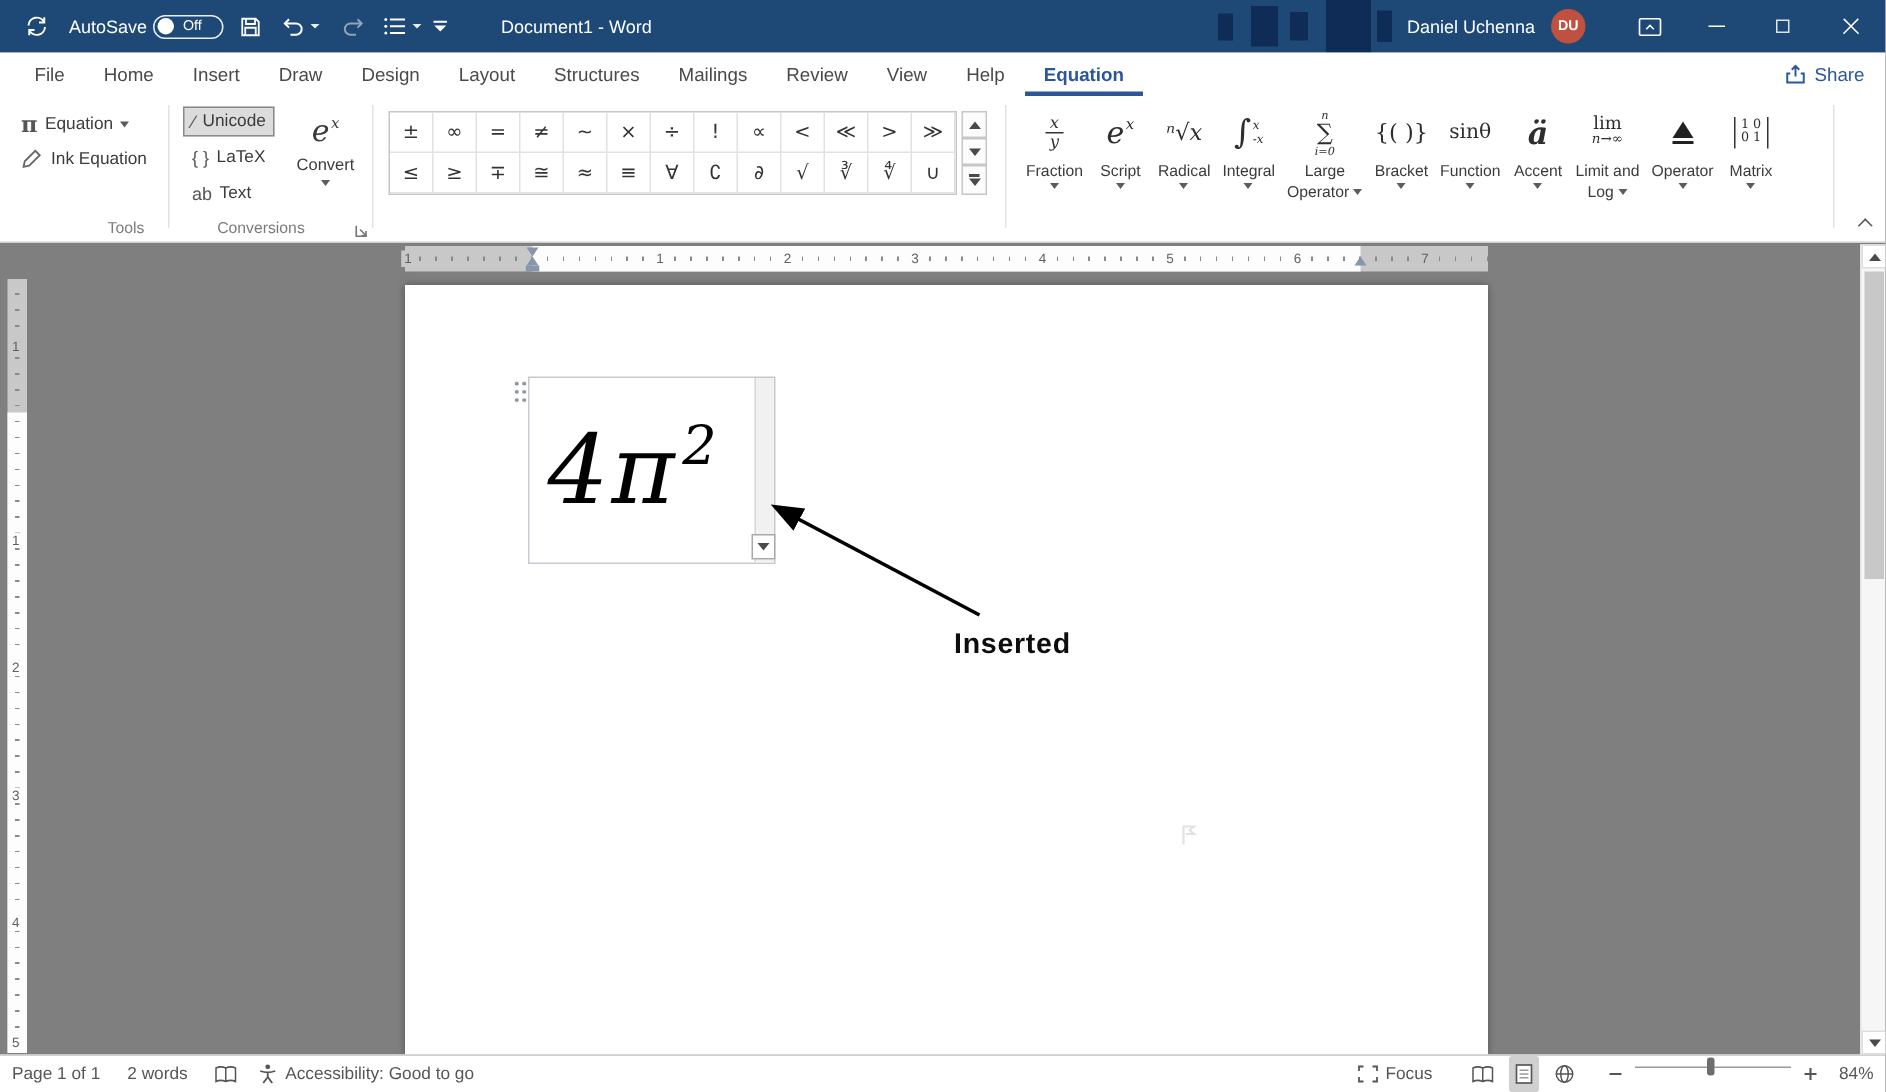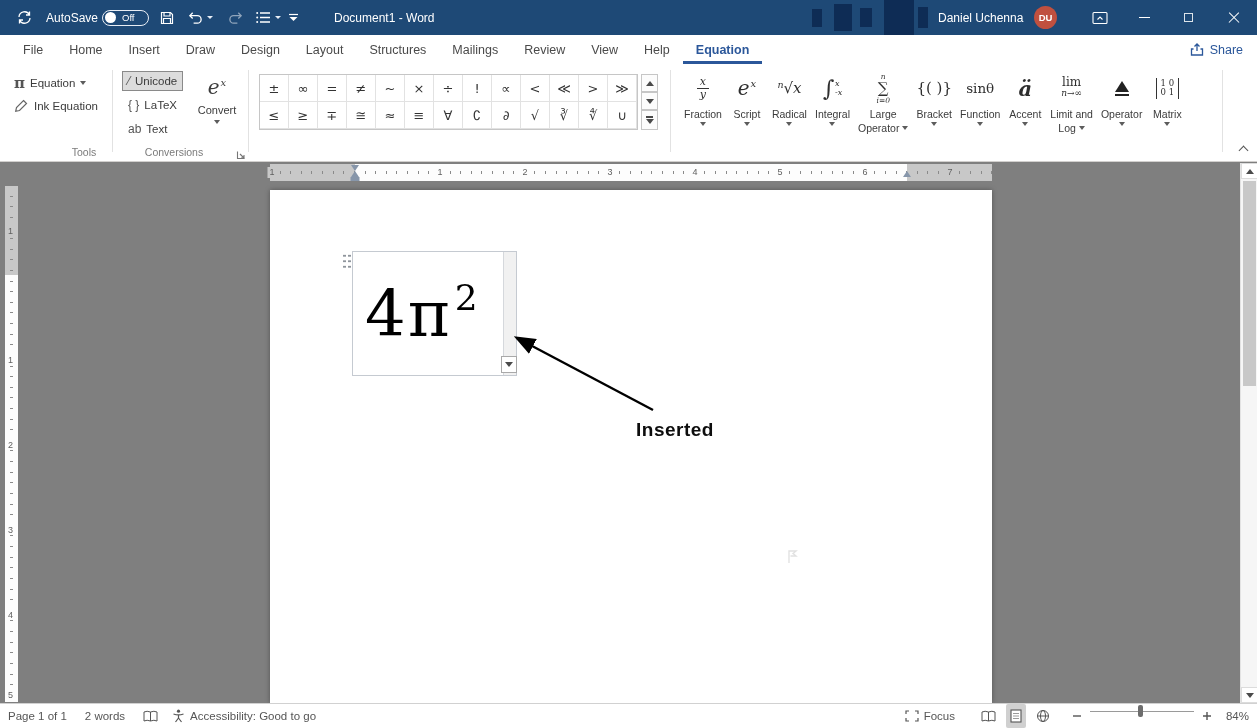--- a/index.html
+++ b/index.html
@@ -92,21 +92,21 @@
   #vruler .ractive{position:absolute;left:0;top:89px;width:13px;height:427px;background:#fdfdfd;}
   #vruler .ticks{position:absolute;left:5px;top:0;width:3px;height:516px;background-image:repeating-linear-gradient(to bottom,transparent 0,transparent 9.6px,#8a8a8a 9.6px,#8a8a8a 10.62px);}
   .vnum{position:absolute;left:3px;font-size:9px;color:#606060;transform:translateY(-50%);background:#fdfdfd;line-height:10px;}
   .vnum.m{background:#c8c8c8;}
 
   #page{position:absolute;left:270px;top:190px;width:722px;height:513px;background:#fff;box-shadow:0 0 5px rgba(0,0,0,.35);}
 
   #eq-handle{position:absolute;left:342px;top:253px;width:11px;height:16px;background-image:radial-gradient(#8f959c 1.1px,transparent 1.2px);background-size:5px 5.5px;}
   #eq-box{position:absolute;left:352px;top:251px;width:165px;height:125px;background:#fff;border:1px solid #c5cad1;display:flex;align-items:center;padding-left:12px;}
   #eq-strip{position:absolute;right:0;top:0;width:13px;height:123px;background:#f1f1f1;border-left:1px solid #d5d8dc;}
-  #eq-text{font-family:"DejaVu Serif",serif;font-size:64px;color:#000;letter-spacing:2px;line-height:1;}
+  #eq-text{font-family:"DejaVu Serif",serif;font-style:italic;font-size:64px;color:#000;letter-spacing:2px;line-height:1;}
   #eq-sup{font-size:36px;position:relative;top:-26px;margin-left:3px;}
   #eq-dropdown{position:absolute;left:501px;top:356px;width:16px;height:17px;background:#fff;border:1px solid #a9a9a9;display:flex;align-items:center;justify-content:center;}
 
   #annotation{position:absolute;left:636px;top:419px;font-size:19px;font-weight:bold;color:#0d0d0d;letter-spacing:.5px;}
   #cursor-mark{position:absolute;left:786px;top:549px;opacity:.55;}
 
   
   #vscroll{position:absolute;left:1240px;top:163px;width:17px;height:540px;background:#f6f6f6;border-left:1px solid #e3e3e3;}
   .scrollbtn{position:absolute;left:0;width:17px;height:16px;background:#fff;border:1px solid #dcdcdc;display:flex;align-items:center;justify-content:center;}
   #vthumb{position:absolute;left:2px;top:18px;width:13px;height:205px;background:#c8c8c8;}

